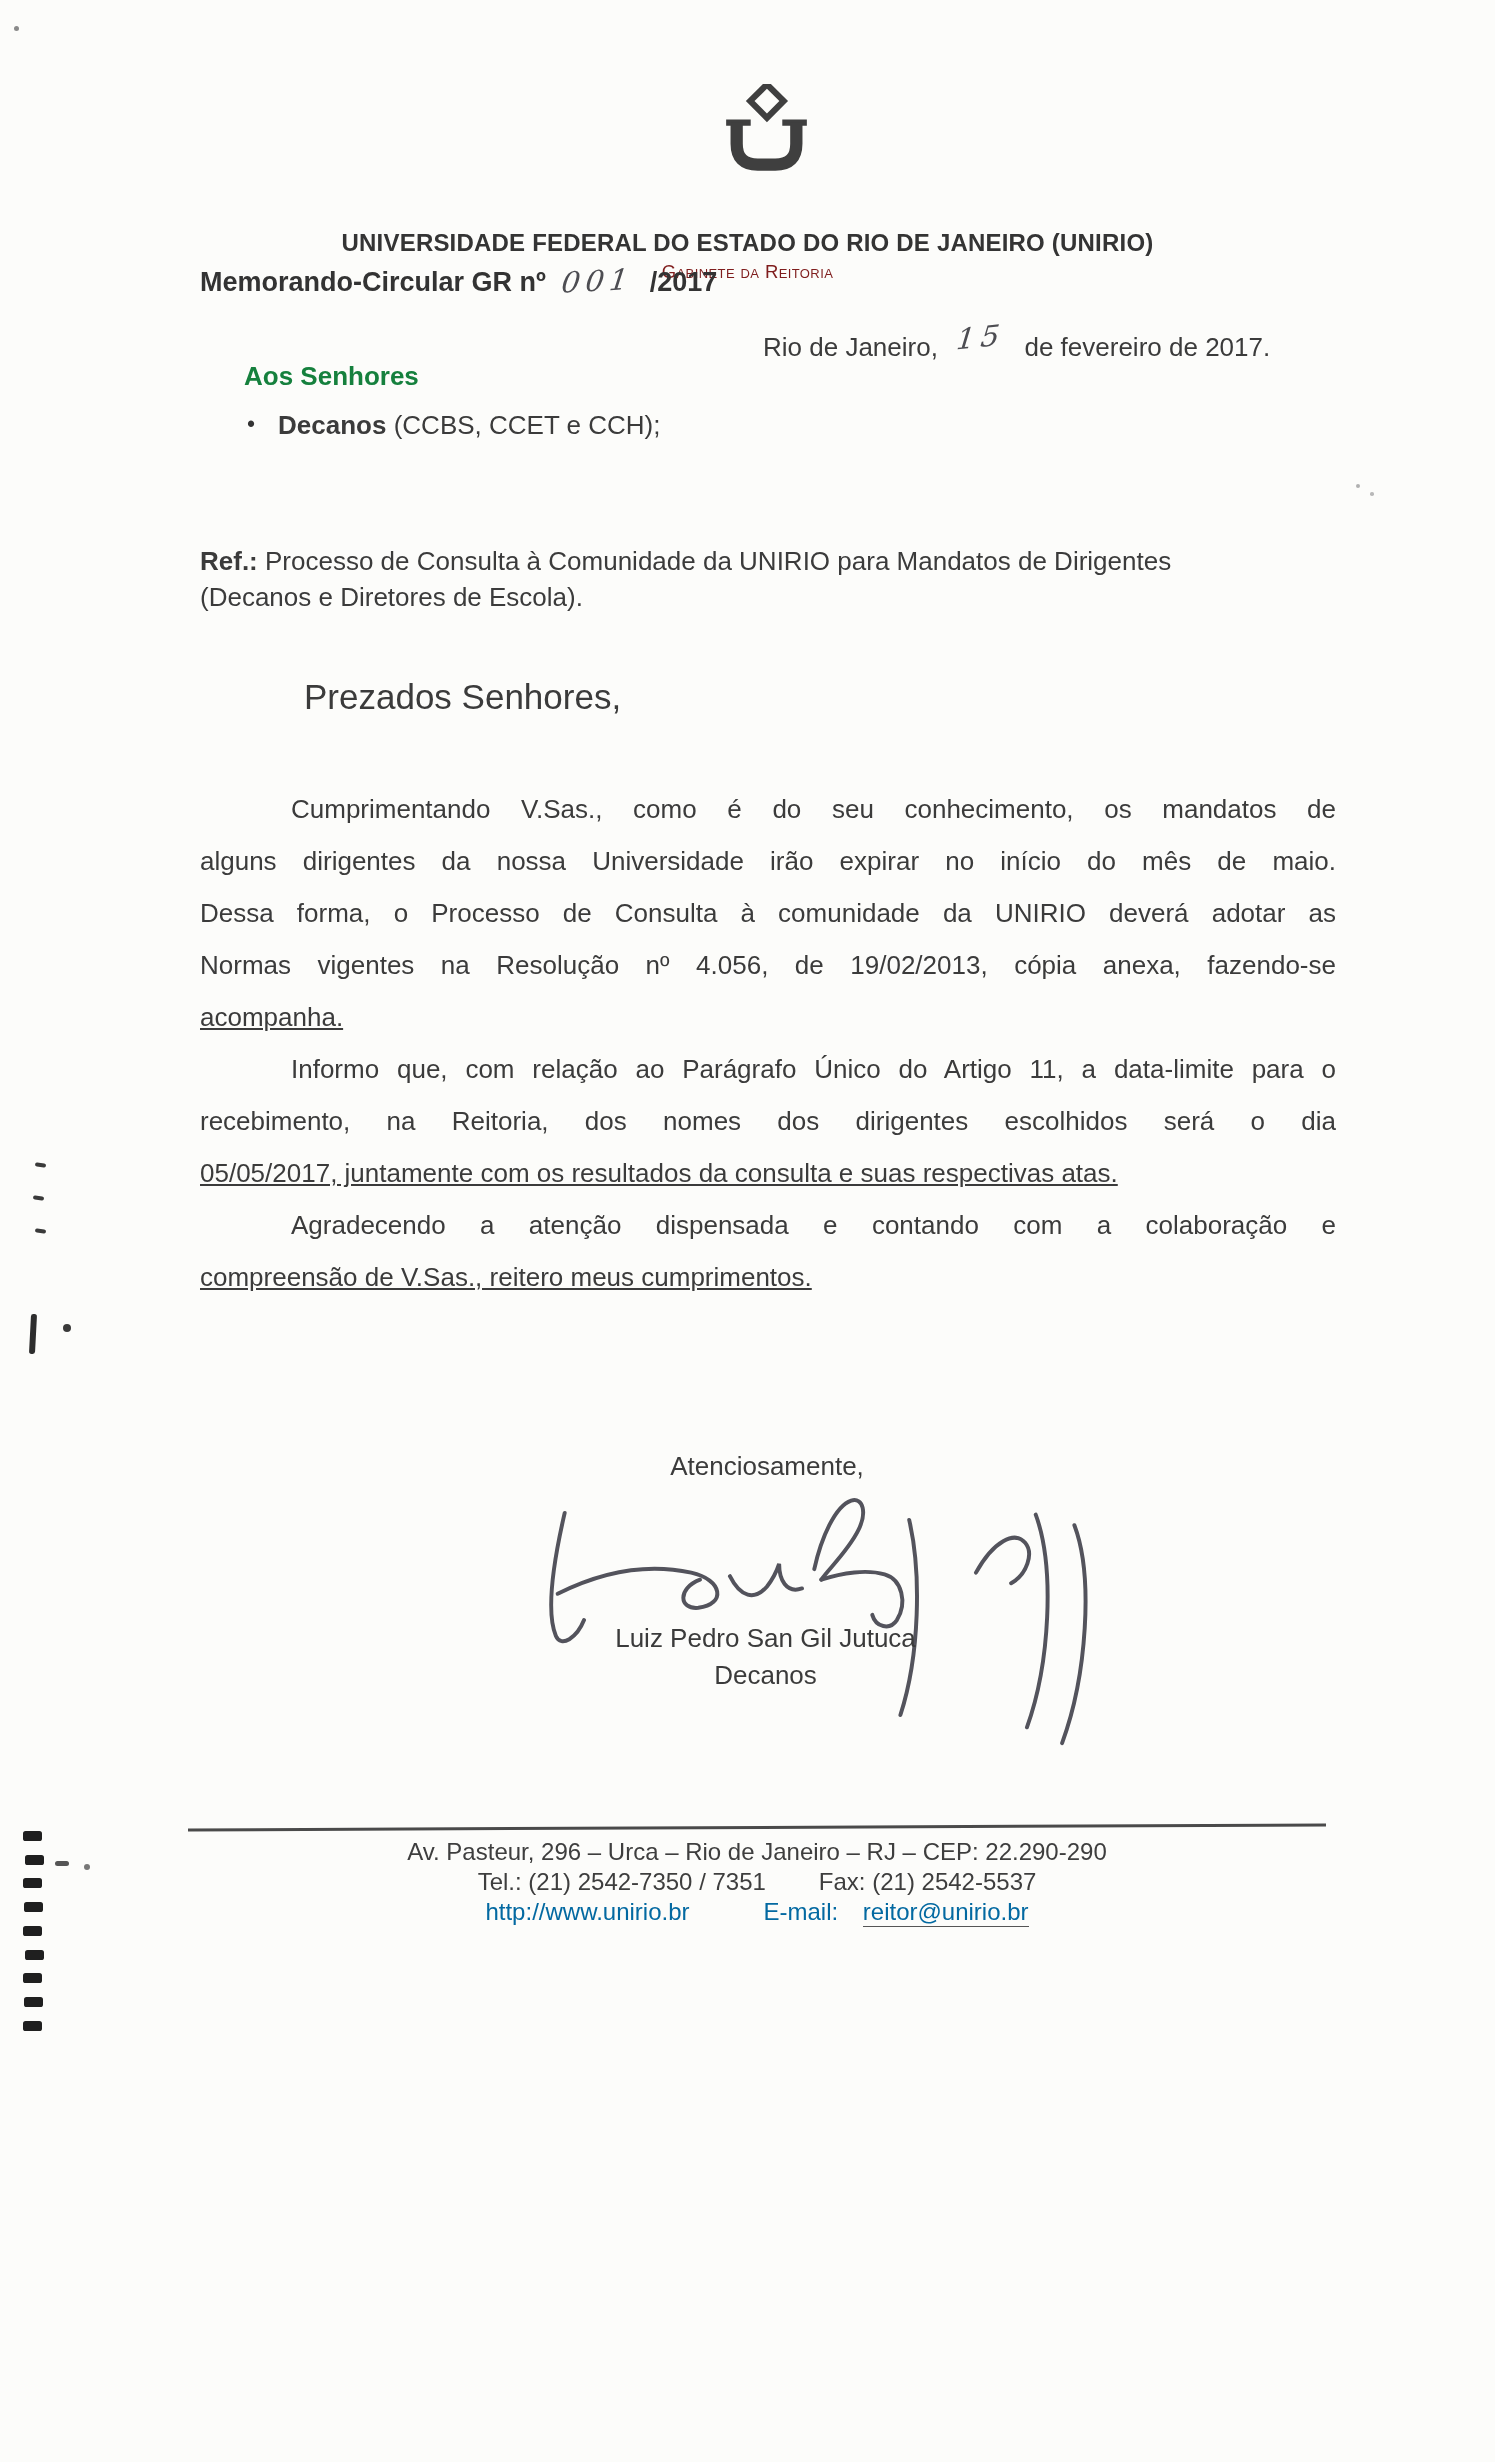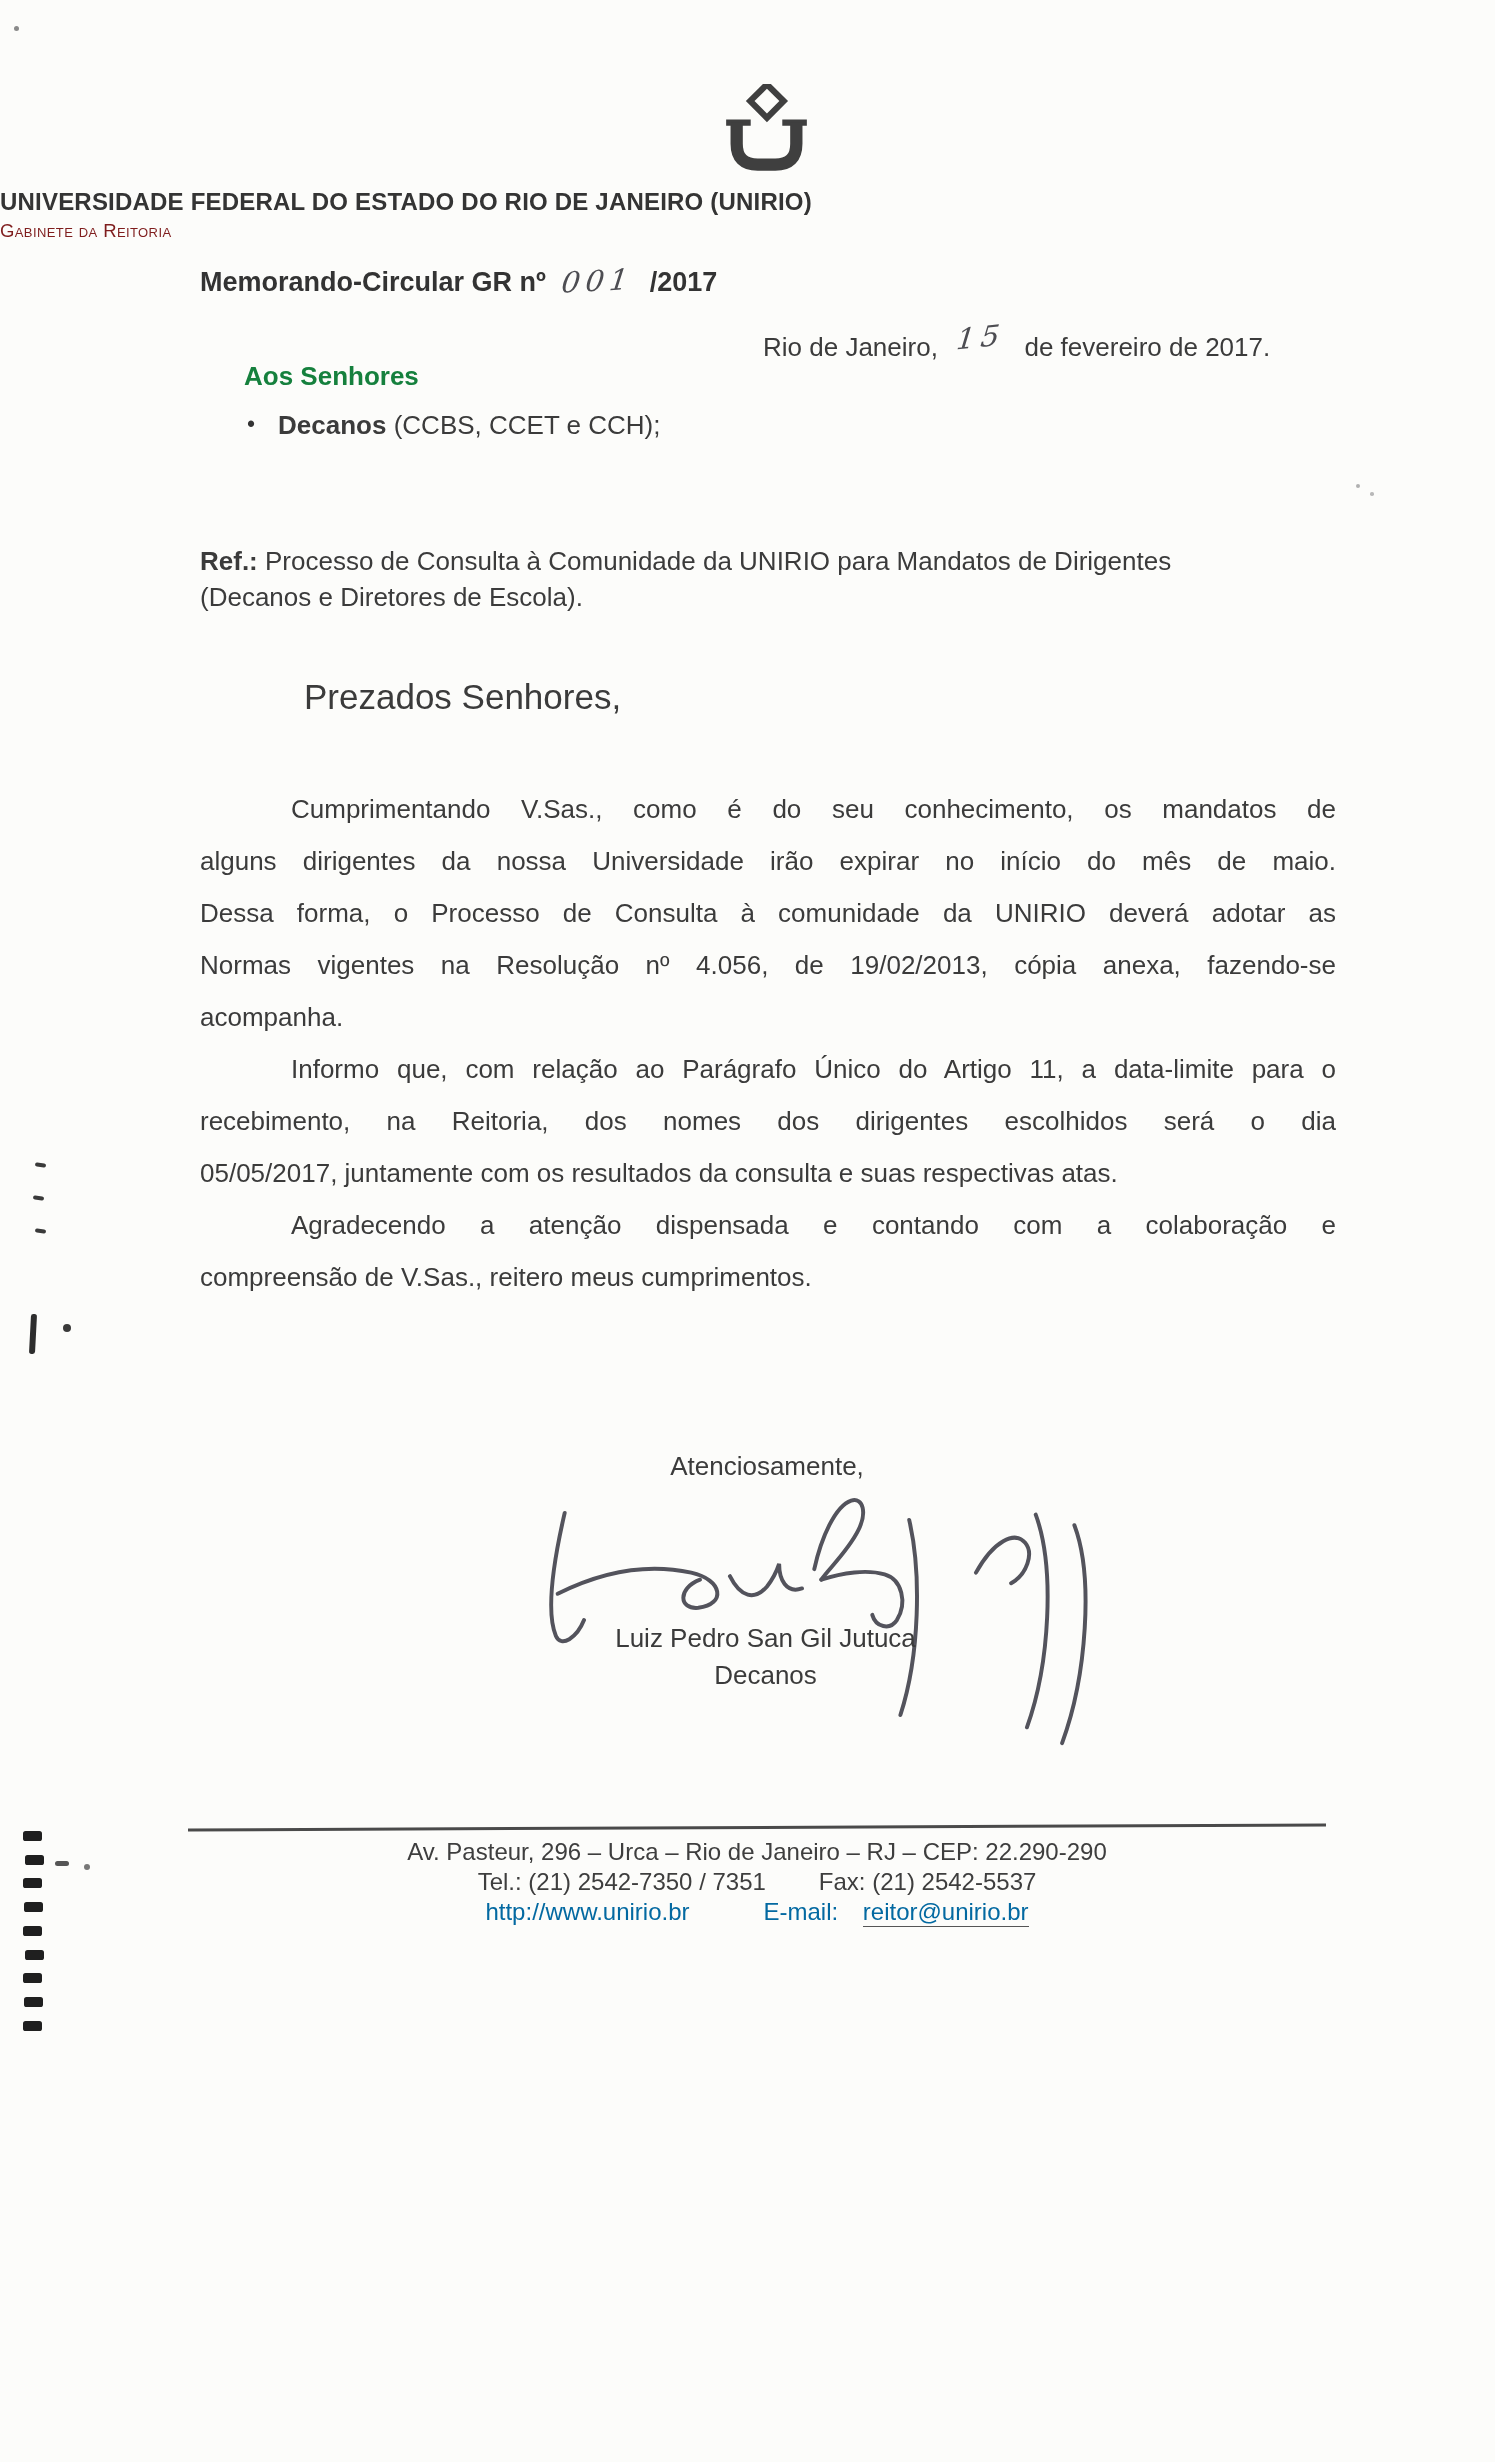--- a/index.html
+++ b/index.html
@@ -4,21 +4,21 @@
 <style>
   html,body{margin:0;padding:0;}
   body{
     width:1495px;height:2462px;position:relative;overflow:hidden;
     background:#fcfcfa;
     font-family:"Liberation Sans", sans-serif;
     color:#3b3b3b;
   }
   .abs{position:absolute;}
   .b{font-weight:bold;}
-  .center{}
+  .center{text-align:center;margin-top:41px;}
 
   .university{left:0;top:188px;width:1495px;font-size:24px;font-weight:bold;color:#343434;letter-spacing:0.2px;}
   .office{left:0;top:220px;width:1495px;font-size:18.5px;color:#7f1d1d;font-variant:small-caps;letter-spacing:0.4px;}
 
   .memoline{left:200px;top:264px;font-size:27px;font-weight:bold;color:#333;}
   .hw{
     font-family:"DejaVu Serif", serif;font-style:italic;font-weight:400;
     color:#4d4d52;display:inline-block;transform:skewX(-10deg) rotate(-3deg);
     letter-spacing:5.3px;font-size:29px;
   }
@@ -27,21 +27,21 @@
   .dateline{left:763px;top:329px;font-size:26px;}
   .addr-head{left:244px;top:361px;font-size:26px;font-weight:bold;color:#15803d;}
   .addr-item{left:247px;top:410px;font-size:26px;}
   .bullet{display:inline-block;margin-right:23px;font-size:23px;vertical-align:1.8px;color:#333;}
 
   .refblock{left:200px;top:543px;width:1152px;font-size:26px;line-height:36px;}
   .salutation{left:304px;top:677px;font-size:35px;}
 
   .bodyblock{left:200px;top:783px;width:1136px;font-size:26px;color:#3b3b3b;}
   .jl{line-height:52px;text-align:justify;text-align-last:justify;-moz-text-align-last:justify;}
-  .jl-last{line-height:52px;text-align:left;text-align-last:left;}
+  .jl-last{line-height:52px;text-align:left;text-align-last:left;text-decoration:underline;}
   .ind{padding-left:91px;}
 
   .valediction{left:521px;top:1451px;width:492px;text-align:center;font-size:26px;}
   .signame{left:440px;top:1623px;width:651px;text-align:center;font-size:26px;}
   .sigtitle{left:440px;top:1660px;width:651px;text-align:center;font-size:26px;}
   .sigsvg{left:519px;top:1488px;}
 
   .rule{left:188px;top:1826px;width:1138px;height:2.6px;background:#4a4a4a;transform:rotate(-.25deg);}
   .f1{left:188px;top:1838px;width:1138px;text-align:center;font-size:24px;color:#3e3e3e;}
   .f2{left:188px;top:1868px;width:1138px;text-align:center;font-size:24px;color:#3e3e3e;}

